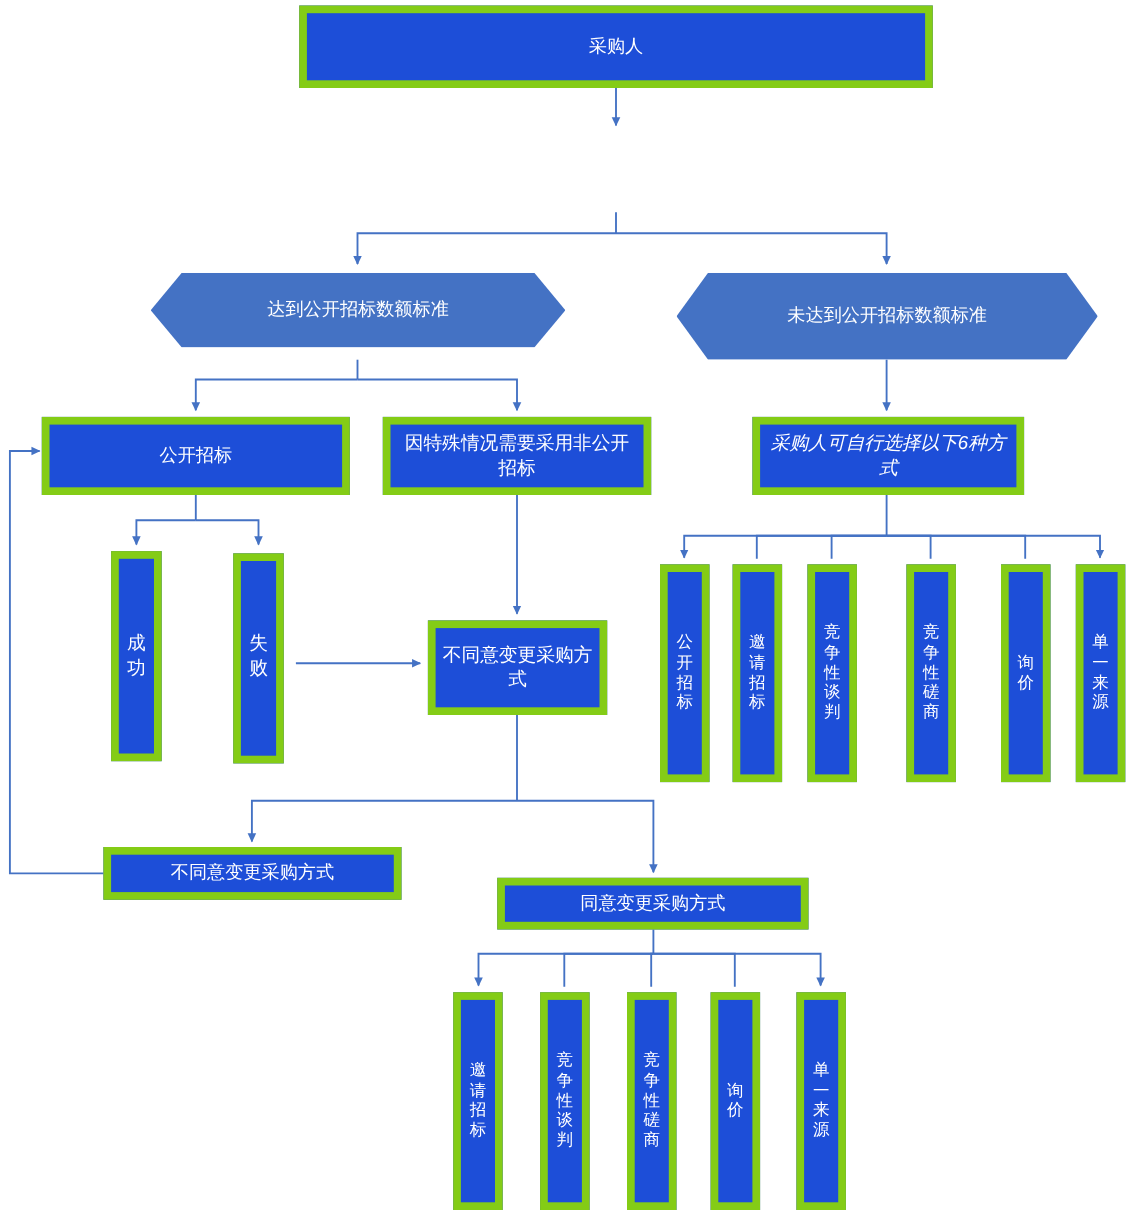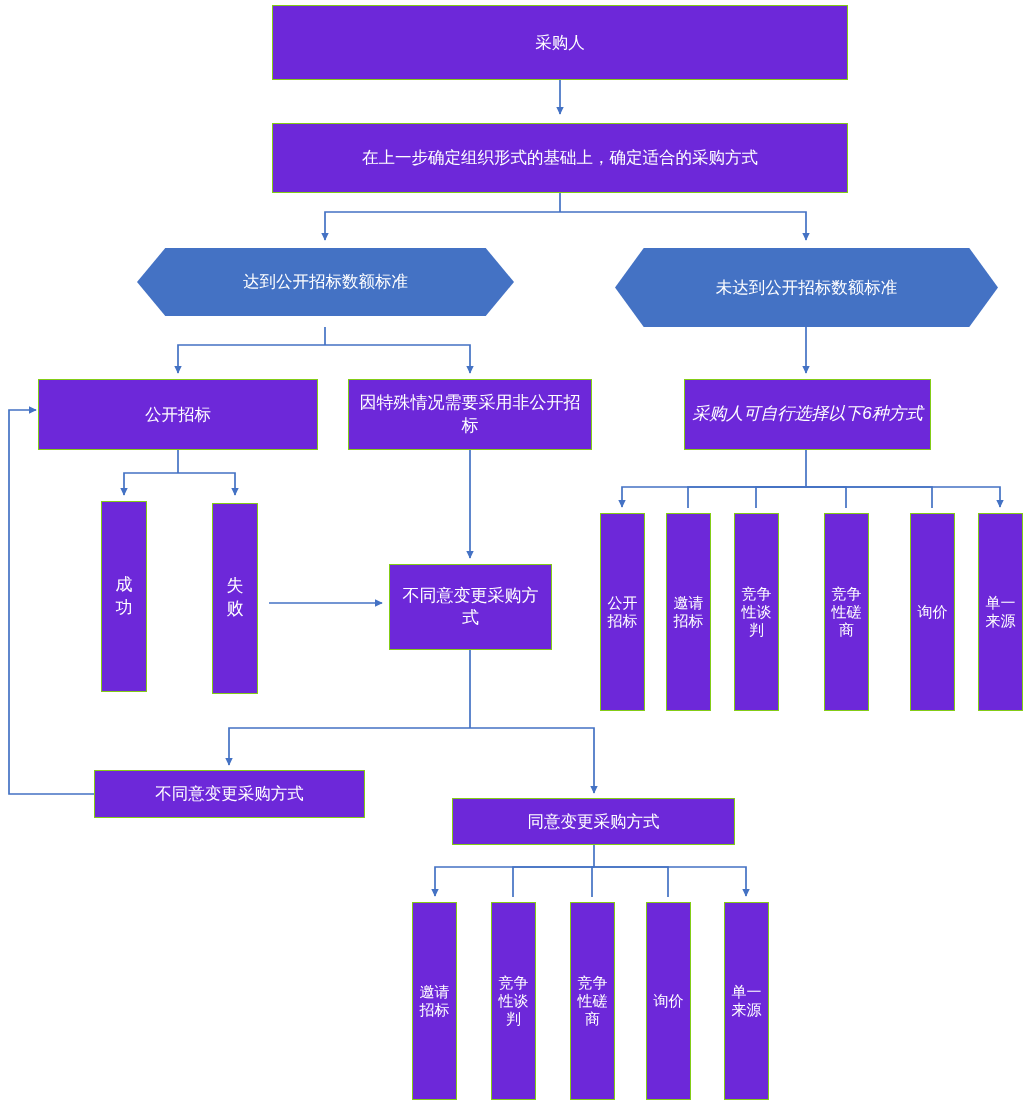--- a/index.html
+++ b/index.html
@@ -15,22 +15,22 @@
   }
   #edges{
     position:absolute;
     left:0;top:0;
     width:1030px;height:1106px;
     pointer-events:none;
   }
   .node{
     position:absolute;
     box-sizing:border-box;
-    background:#6d28d9;
-    border:1px solid #84cc16;
+    background:#1d4ed8;
+    border:7px solid #84cc16;
     color:#ffffff;
     display:flex;
     align-items:center;
     justify-content:center;
     text-align:center;
     line-height:1.30;
     padding:2px 6px;
     z-index:2;
   }
   .node.hex{
@@ -108,23 +108,20 @@
       <path d="M594,867 L592,867 L592,897"></path>
       <path d="M594,867 L668,867 L668,897"></path>
       <path d="M594,867 L746,867 L746,896" marker-end="url(#ah)"></path>
     </g>
   </svg>
 
   <div class="node t16" style="left:272px;top:5px;width:576px;height:75px;">
     <span class="lbl">采购人</span>
   </div>
 
-  <div class="node t16" style="left:272px;top:123px;width:576px;height:70px;">
-    <span class="lbl">在上一步确定组织形式的基础上，确定适合的采购方式</span>
-  </div>
 
   <div class="node hex t16" style="left:137px;top:248px;width:377px;height:68px;">
     <span class="hexfill"></span>
     <span class="lbl">达到公开招标数额标准</span>
   </div>
 
   <div class="node hex t16" style="left:615px;top:248px;width:383px;height:79px;">
     <span class="hexfill"></span>
     <span class="lbl">未达到公开招标数额标准</span>
   </div>

